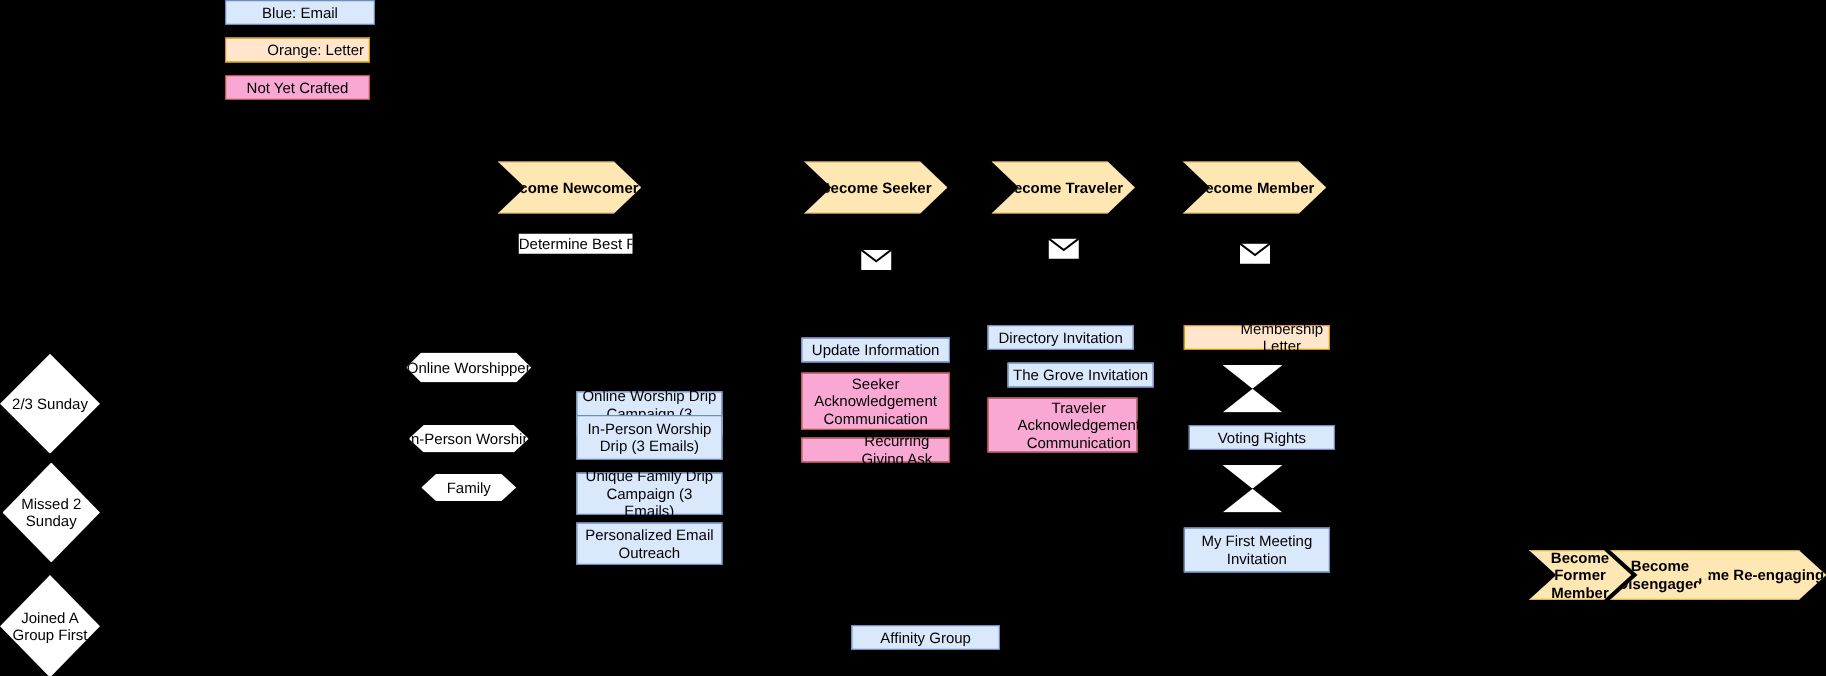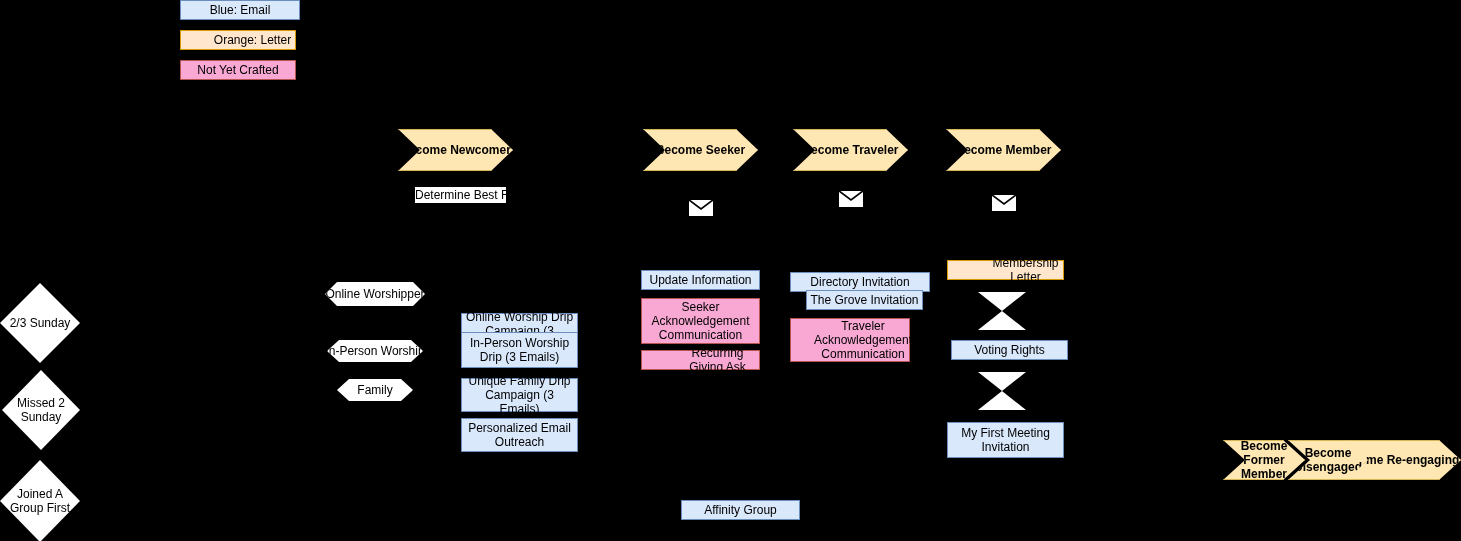--- a/index.html
+++ b/index.html
@@ -212,21 +212,21 @@
   </div>
 
   <div class="node rbox pink" style="left:641px; top:298px; width:119px; height:46px;">
     <span>Seeker Acknowledgement Communication</span>
   </div>
 
   <div class="node rbox pink" style="left:641px; top:350px; width:119px; height:20px;padding-left:36px;">
     <span>Recurring Giving Ask</span>
   </div>
 
-  <div class="node rbox blue" style="left:790px; top:260px; width:140px; height:20px;margin-top:12px;">
+  <div class="node rbox blue" style="left:790px; top:260px; width:117px; height:20px;">
     <span>Directory Invitation</span>
   </div>
 
   <div class="node rbox blue" style="left:806px; top:290px; width:117px; height:20px;">
     <span>The Grove Invitation</span>
   </div>
 
   <div class="node rbox pink" style="left:790px; top:318px; width:120px; height:44px;padding-left:28px;">
     <span>Traveler Acknowledgement Communication</span>
   </div>

